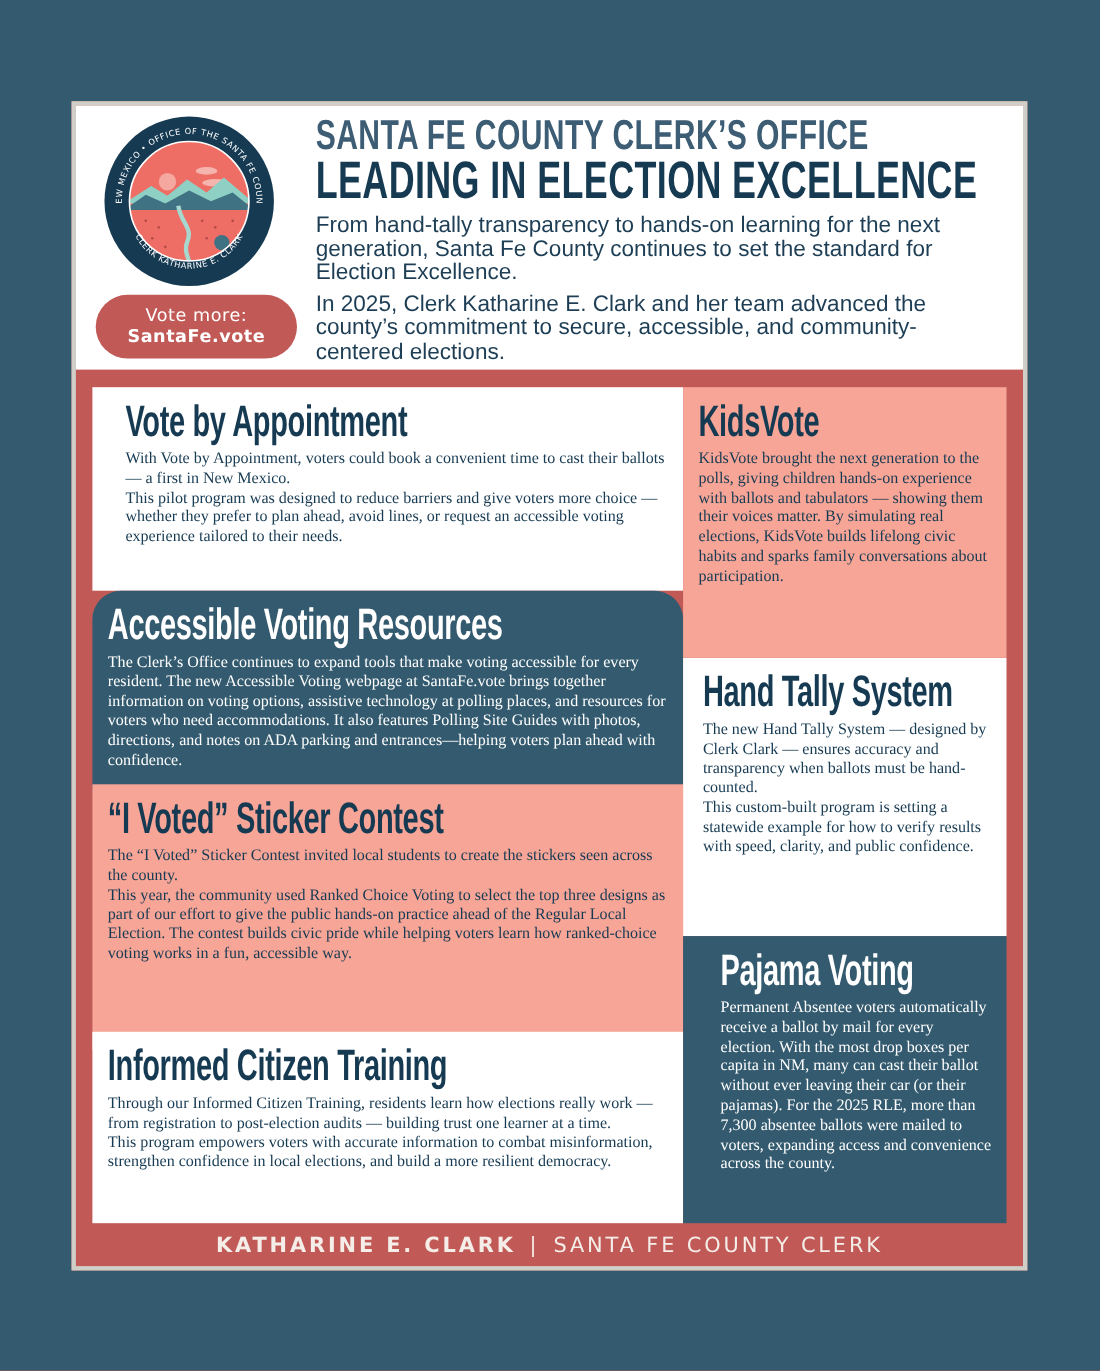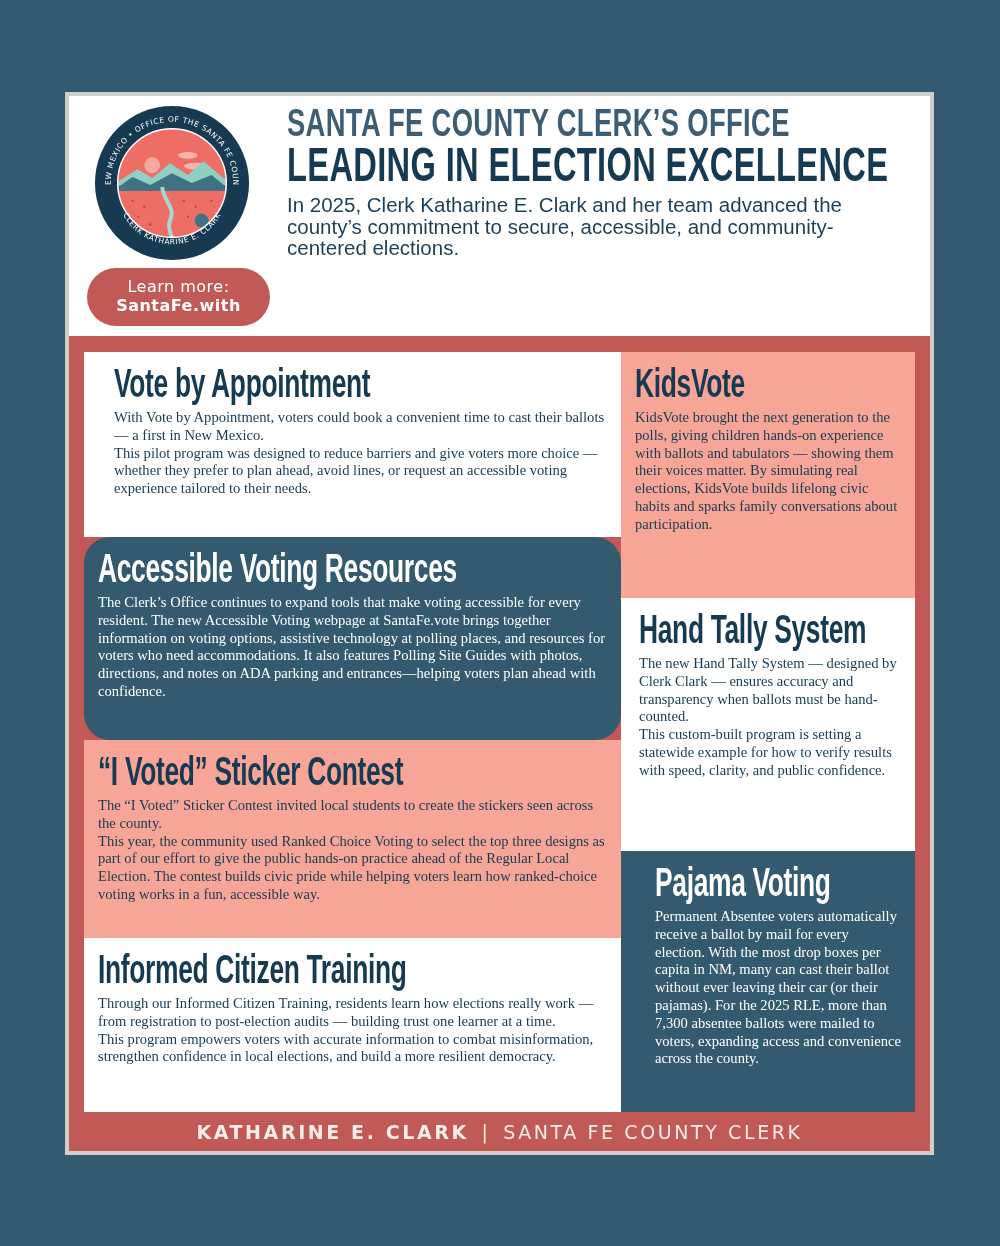--- a/index.html
+++ b/index.html
@@ -73,21 +73,21 @@
     letter-spacing: 0.5px;
   }
   .intro {
     font-family: "Liberation Sans", sans-serif;
     color: #1d3e55;
     font-size: 20.5px;
     line-height: 21.5px;
     margin-top: 6px;
     width: 625px;
   }
-  .intro + .intro { margin-top: 7px; text-align: center; }
+  .intro + .intro { margin-top: 7px; }
   .panel {
     position: absolute;
     padding: 8px 14px 0 14px;
   }
   .panel h2 {
     font-family: "Liberation Sans", sans-serif;
     font-weight: bold;
     font-size: 40px;
     line-height: 46px;
     transform: scaleX(0.66);
@@ -162,43 +162,44 @@
       <circle cx="80" cy="80" r="55" fill="none" stroke="#ffffff" stroke-width="1.5"></circle>
       <text font-family="DejaVu Sans, sans-serif" font-size="7.6" fill="#ffffff" letter-spacing="0.6">
         <textPath href="#ringTop" startOffset="50%" text-anchor="middle">STATE OF NEW MEXICO • OFFICE OF THE SANTA FE COUNTY CLERK •</textPath>
       </text>
       <text font-family="DejaVu Sans, sans-serif" font-size="7.6" fill="#ffffff" letter-spacing="0.6">
         <textPath href="#ringBot" startOffset="50%" text-anchor="middle">CLERK KATHARINE E. CLARK</textPath>
       </text>
     </svg>
 
     <a class="learn-btn">
-      <span class="l1">Learn more:</span>
-      <span class="l2">SantaFe.with</span>
+      <span class="l1">Vote more:</span>
+      <span class="l2">SantaFe.vote</span>
     </a>
 
     <div class="titles">
       <div class="title1">SANTA FE COUNTY CLERK’S OFFICE</div>
       <div class="title2">LEADING IN ELECTION EXCELLENCE</div>
+      <p class="intro">From hand-tally transparency to hands-on learning for the next generation, Santa Fe County continues to set the standard for Election Excellence.</p>
       <p class="intro">In 2025, Clerk Katharine E. Clark and her team advanced the county’s commitment to secure, accessible, and community-centered elections.</p>
     </div>
   </div>
 
   <div class="panel white" style="left:15px; top:256px; width:537px; height:185px;padding-left:30px;">
     <h2>Vote by Appointment</h2>
     <p style="white-space:pre-line;">With Vote by Appointment, voters could book a convenient time to cast their ballots — a first in New Mexico.
 This pilot program was designed to reduce barriers and give voters more choice — whether they prefer to plan ahead, avoid lines, or request an accessible voting experience tailored to their needs.</p>
   </div>
 
   <div class="panel teal" style="left:15px; top:441px; width:537px; height:203px;border-radius:26px;">
     <h2>Accessible Voting Resources</h2>
     <p>The Clerk’s Office continues to expand tools that make voting accessible for every resident. The new Accessible Voting webpage at SantaFe.vote brings together information on voting options, assistive technology at polling places, and resources for voters who need accommodations. It also features Polling Site Guides with photos, directions, and notes on ADA parking and entrances—helping voters plan ahead with confidence.</p>
   </div>
 
-  <div class="panel salmon" style="left:15px; top:644px; width:537px; height:242px;">
+  <div class="panel salmon" style="left:15px; top:617px; width:537px; height:242px;">
     <h2>“I Voted” Sticker Contest</h2>
     <p style="white-space:pre-line;">The “I Voted” Sticker Contest invited local students to create the stickers seen across the county.
 This year, the community used Ranked Choice Voting to select the top three designs as part of our effort to give the public hands-on practice ahead of the Regular Local Election. The contest builds civic pride while helping voters learn how ranked-choice voting works in a fun, accessible way.</p>
   </div>
 
   <div class="panel white" style="left:15px; top:842px; width:537px; height:174px;">
     <h2>Informed Citizen Training</h2>
     <p style="white-space:pre-line;">Through our Informed Citizen Training, residents learn how elections really work — from registration to post-election audits — building trust one learner at a time.
  This program empowers voters with accurate information to combat misinformation, strengthen confidence in local elections, and build a more resilient democracy.</p>
   </div>

